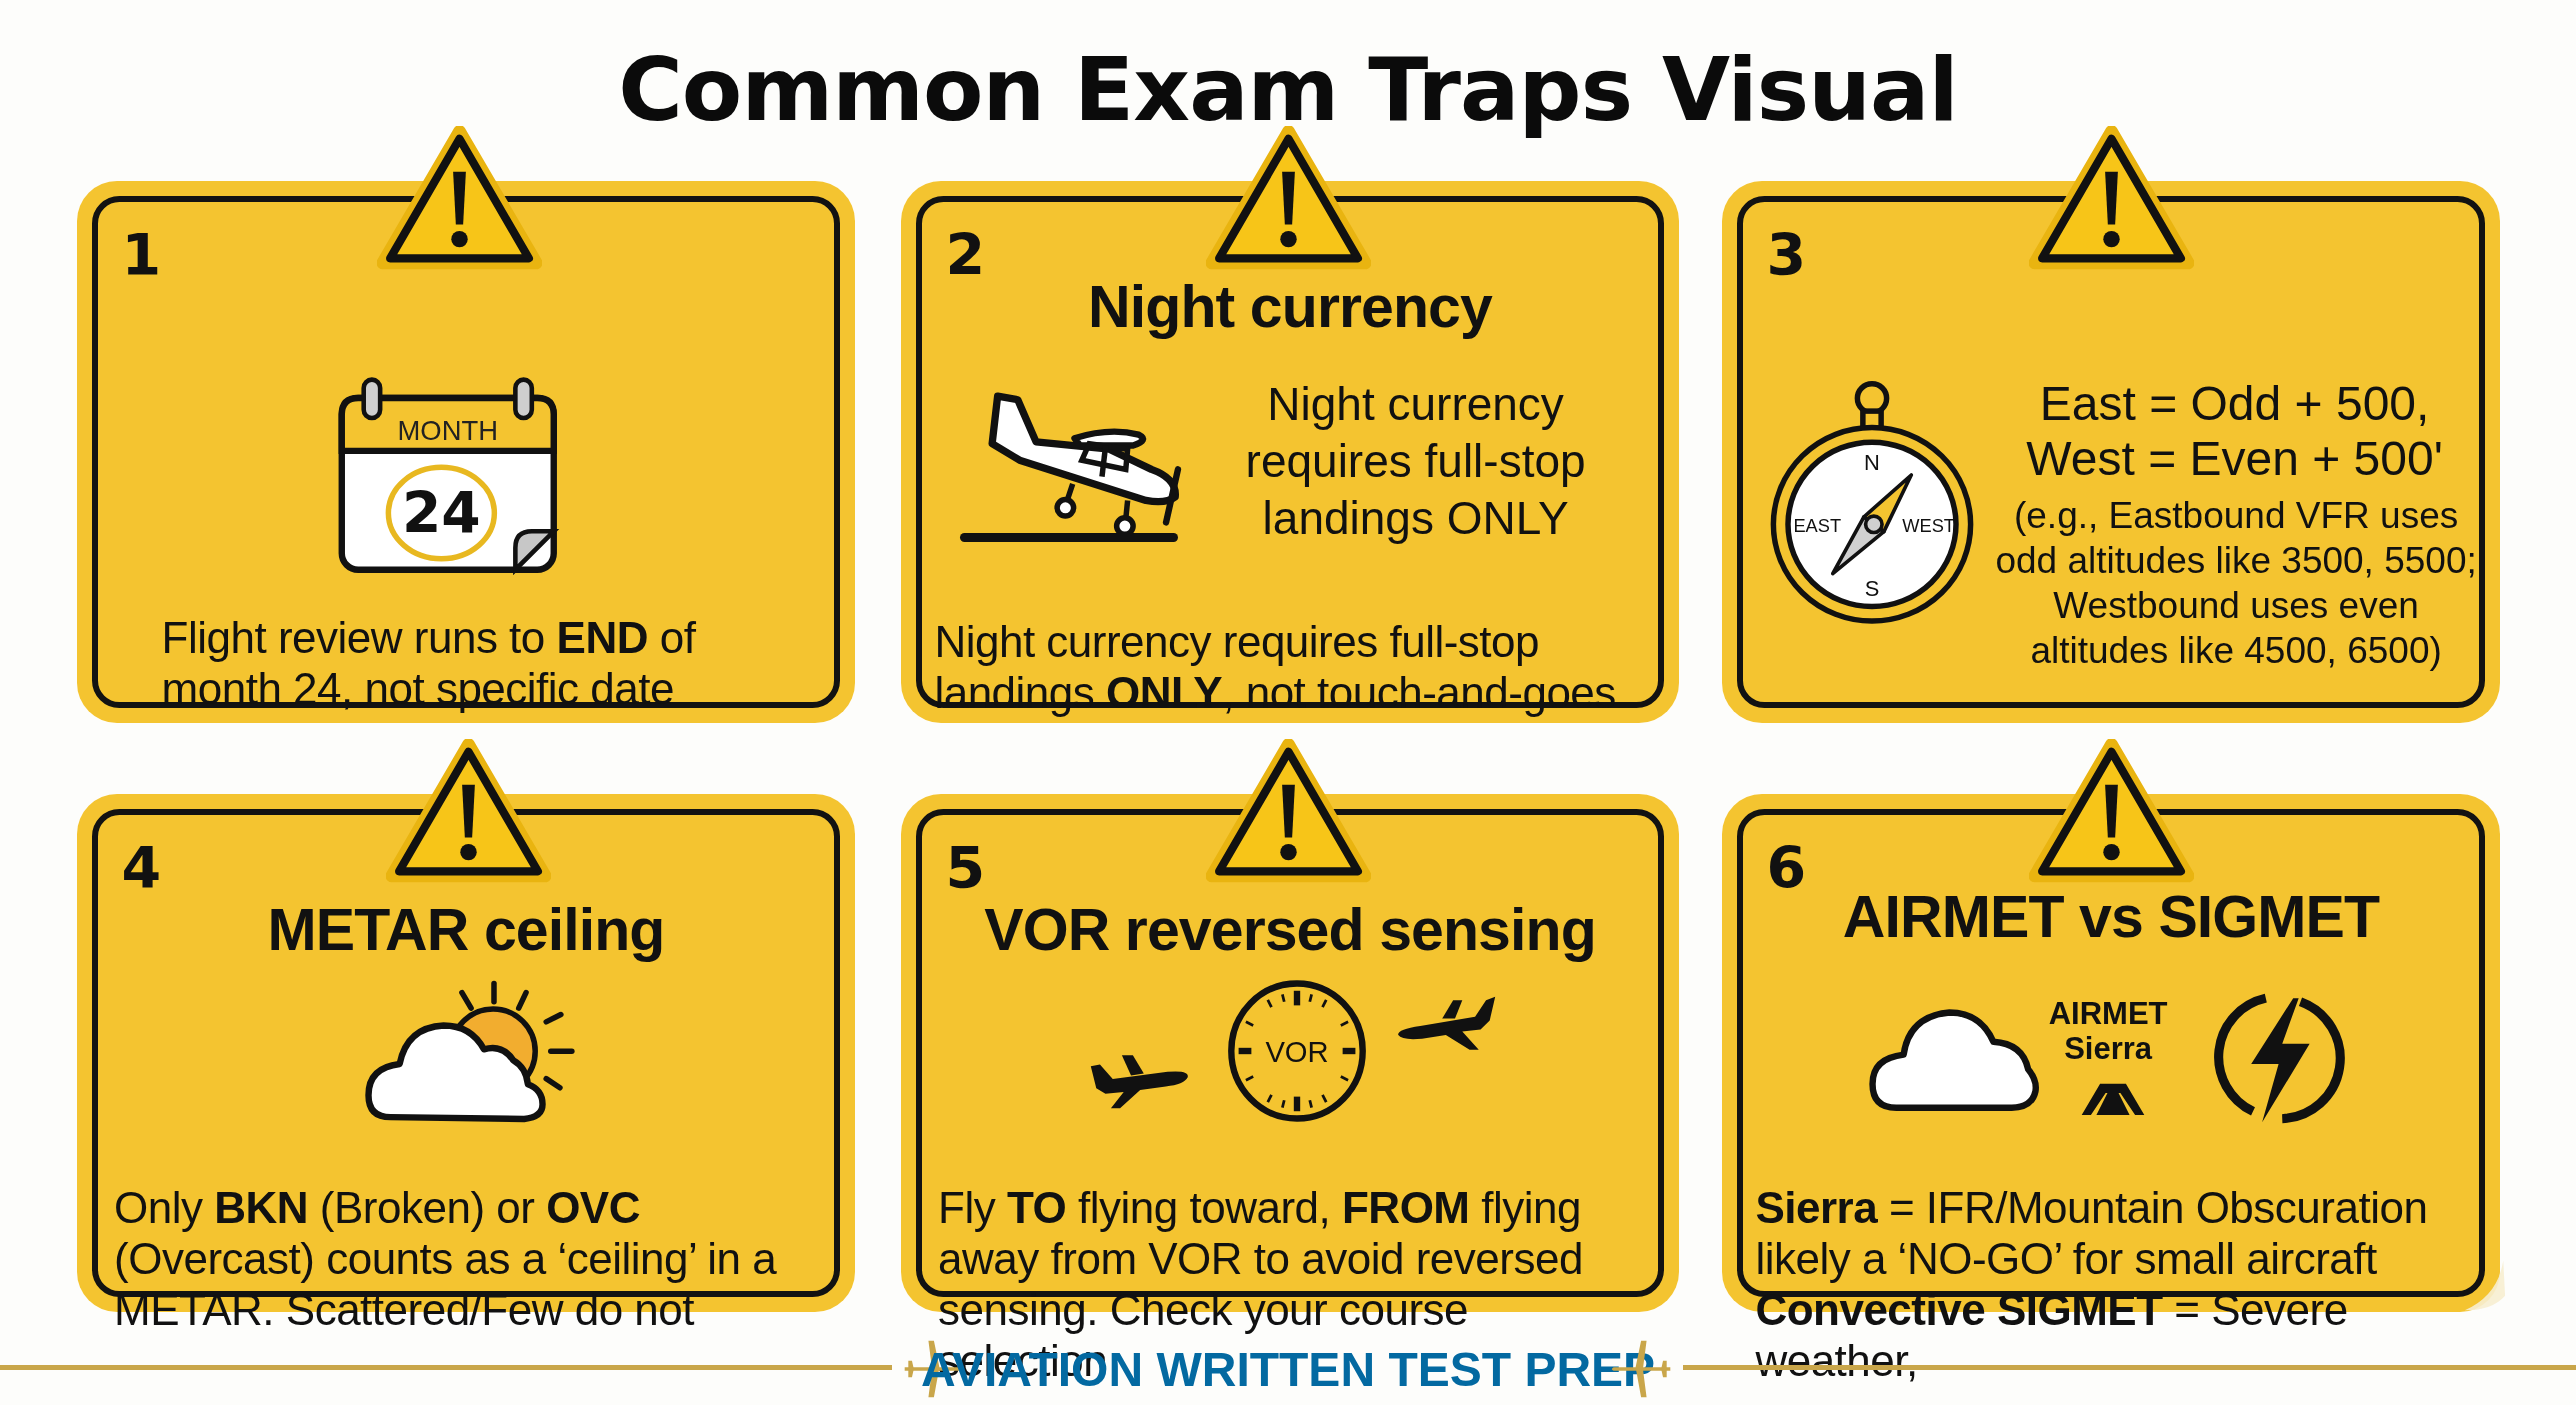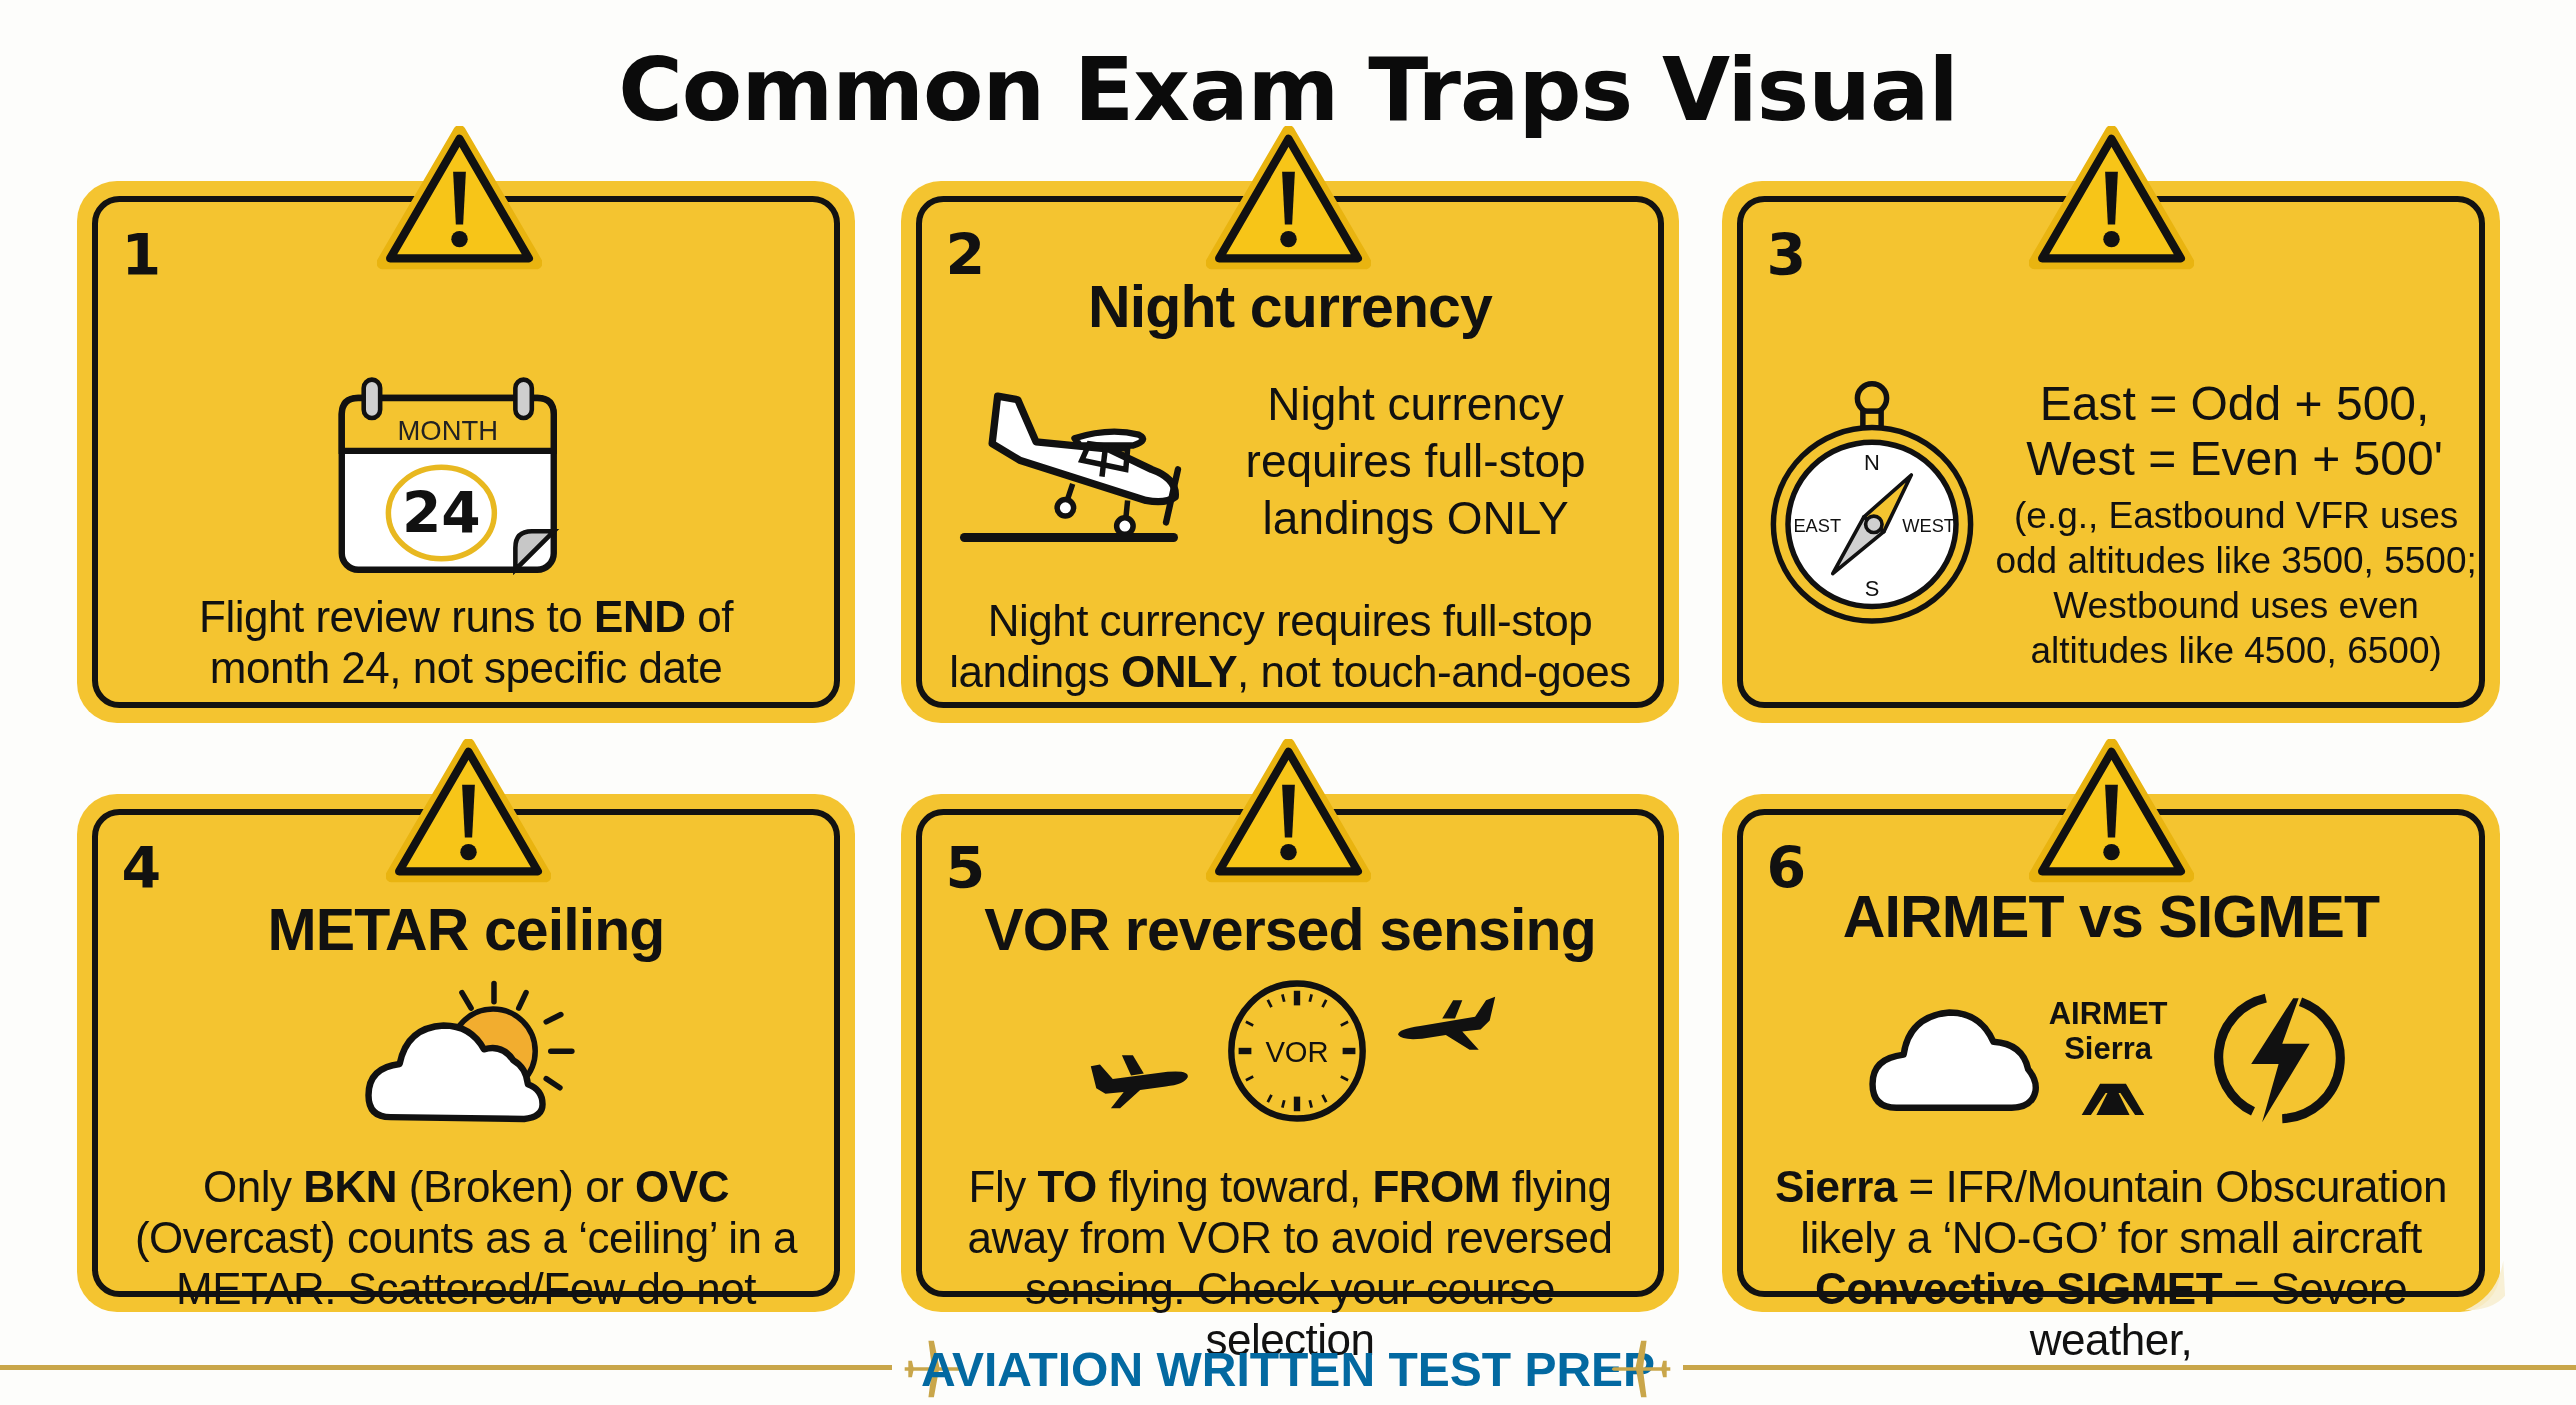--- a/index.html
+++ b/index.html
@@ -23,23 +23,23 @@
   .card-num {
     position: absolute; left: 24px; top: 20px;
     font-family: "DejaVu Sans", sans-serif; font-weight: bold; font-size: 57px; color: #111;
   }
   .card-title {
     position: absolute; left: 0; width: 100%; text-align: center;
     font-family: "Liberation Sans", sans-serif; font-weight: bold; font-size: 59px;
     letter-spacing: -0.9px; color: #111; white-space: nowrap;
   }
   .card-body {
-    position: absolute; left: 0; width: 100%; text-align: center;
+    position: absolute; left: 0; width: 100%; text-align: left;
     font-family: "Liberation Sans", sans-serif; font-size: 44px; line-height: 51px;
-    color: #111; letter-spacing: -0.5px;
+    color: #111; letter-spacing: -0.5px; margin-top: 21px;
   }
   .card-body b { font-weight: bold; }
 
   .warn {
     position: absolute; width: 165px; height: 146px;
   }
 
   .side-text {
     position: absolute; text-align: center;
     font-family: "Liberation Sans", sans-serif; color: #111;

